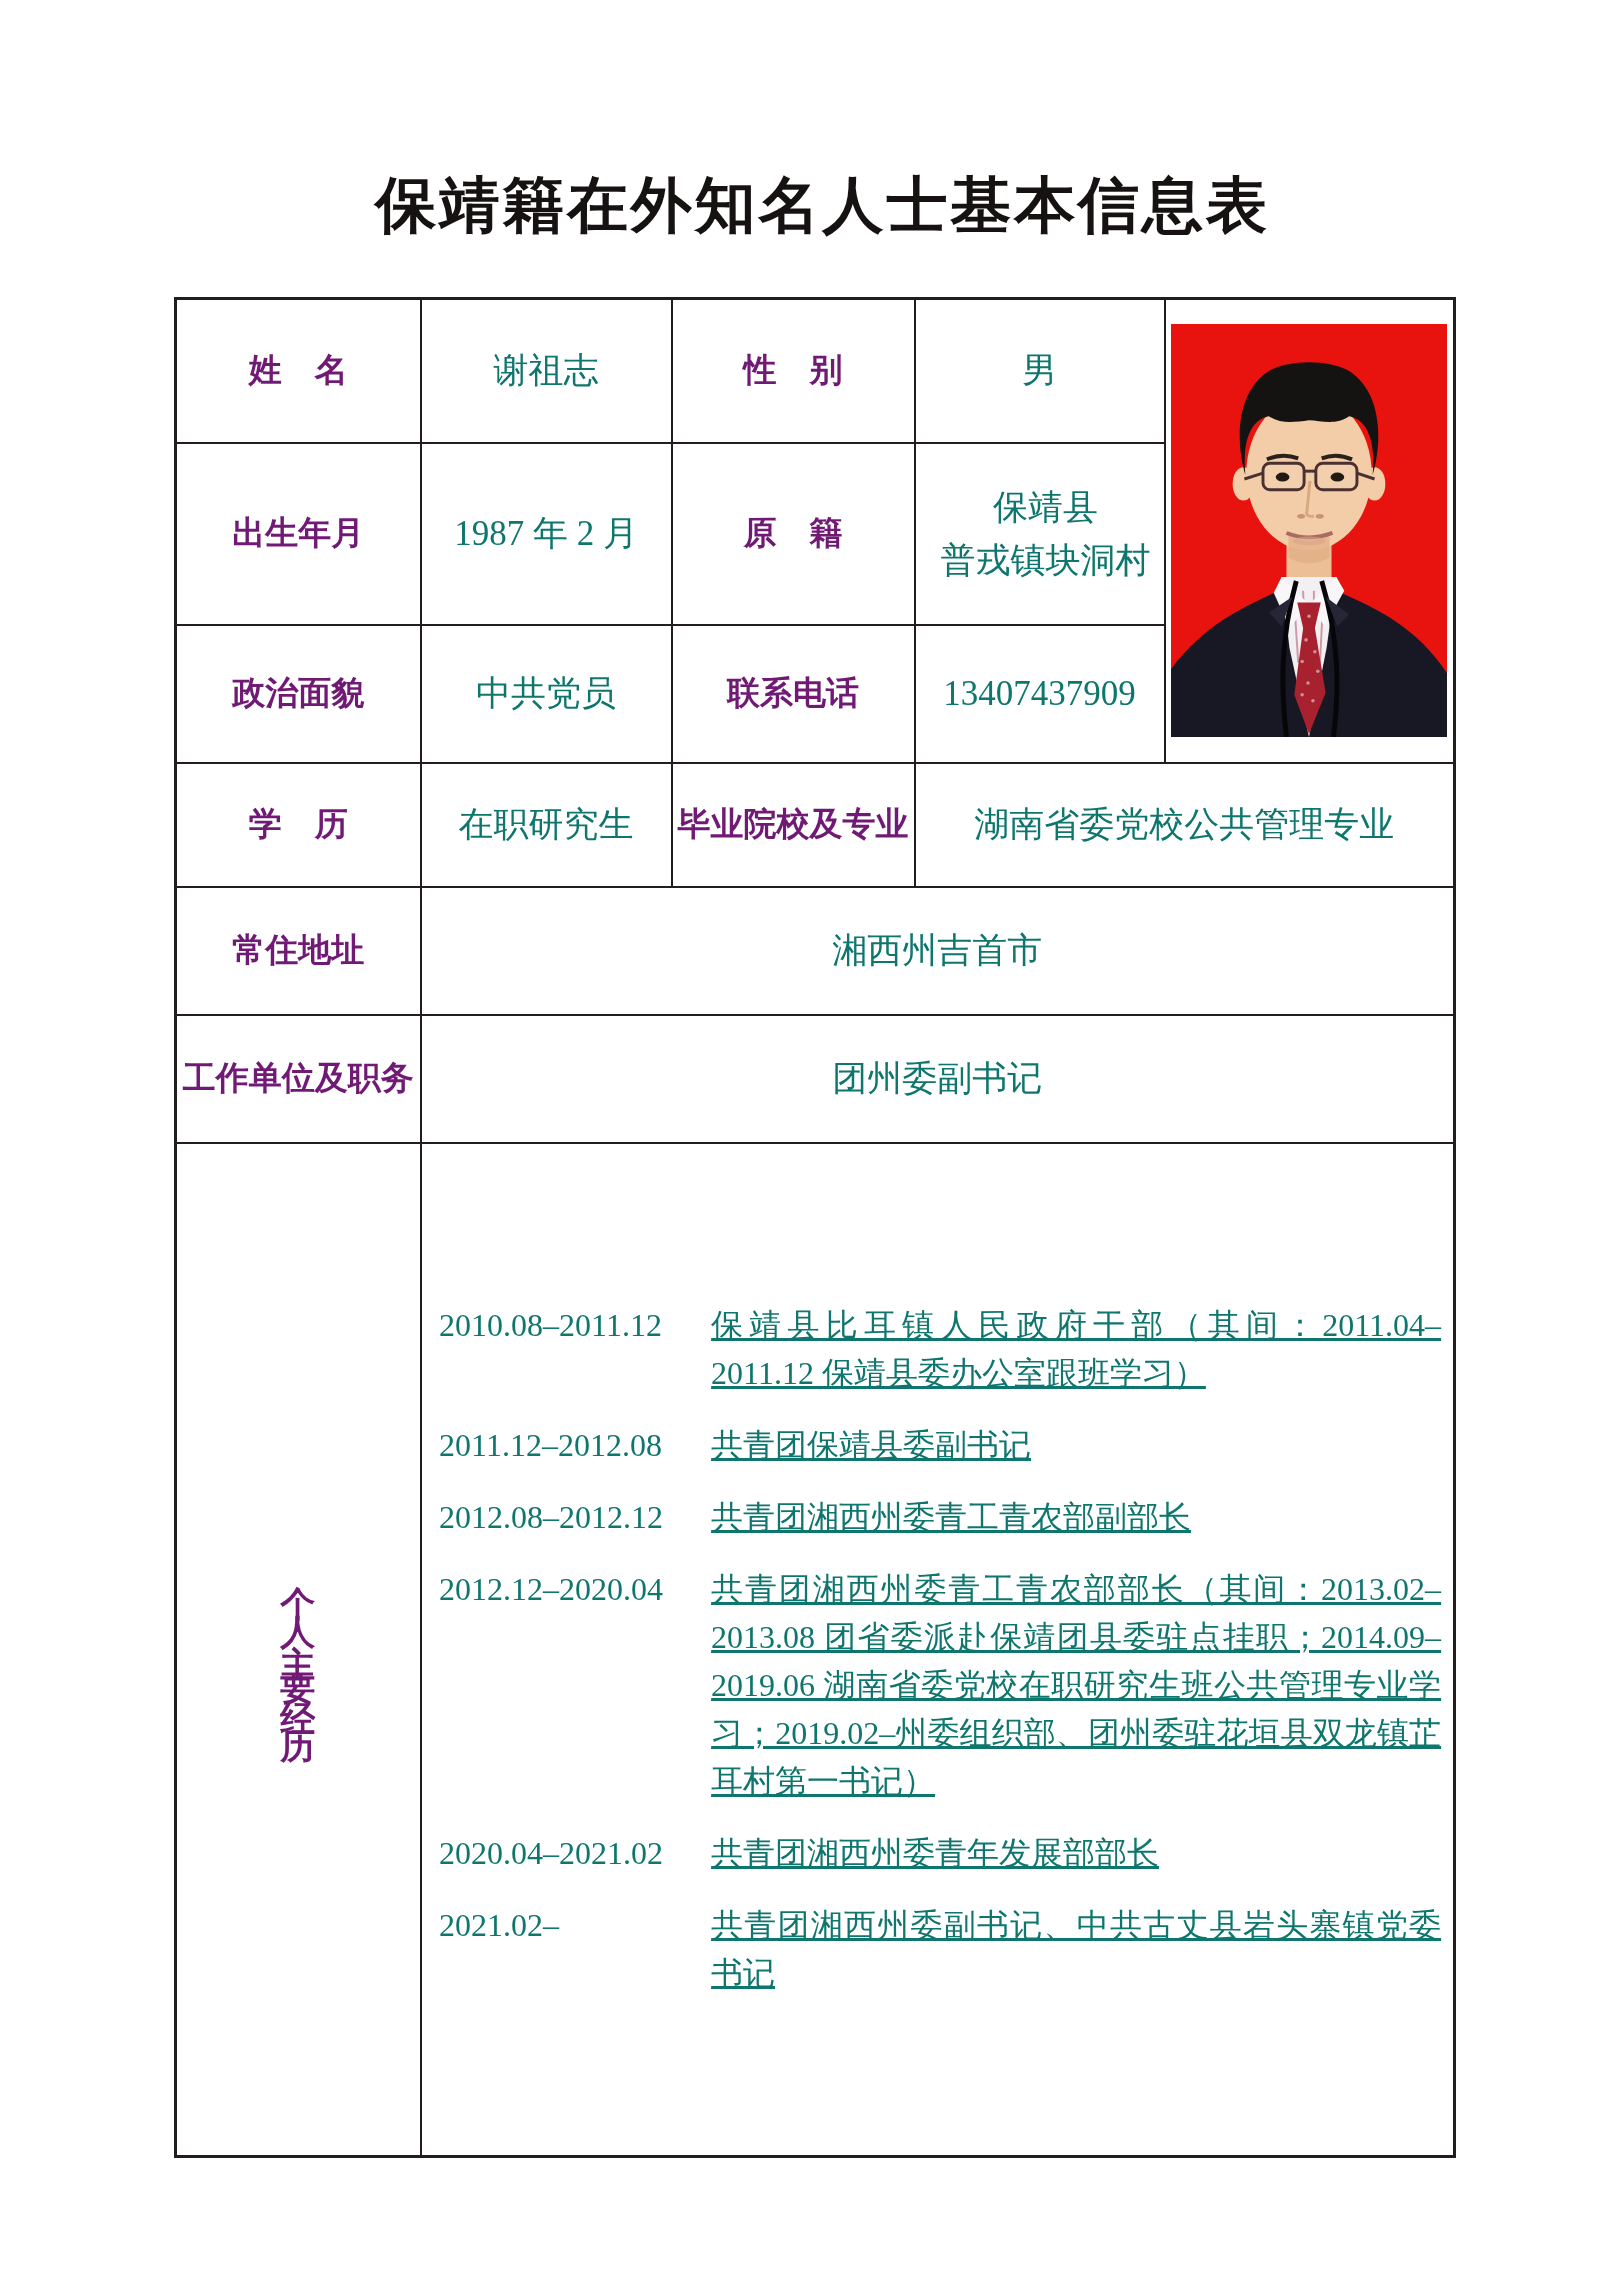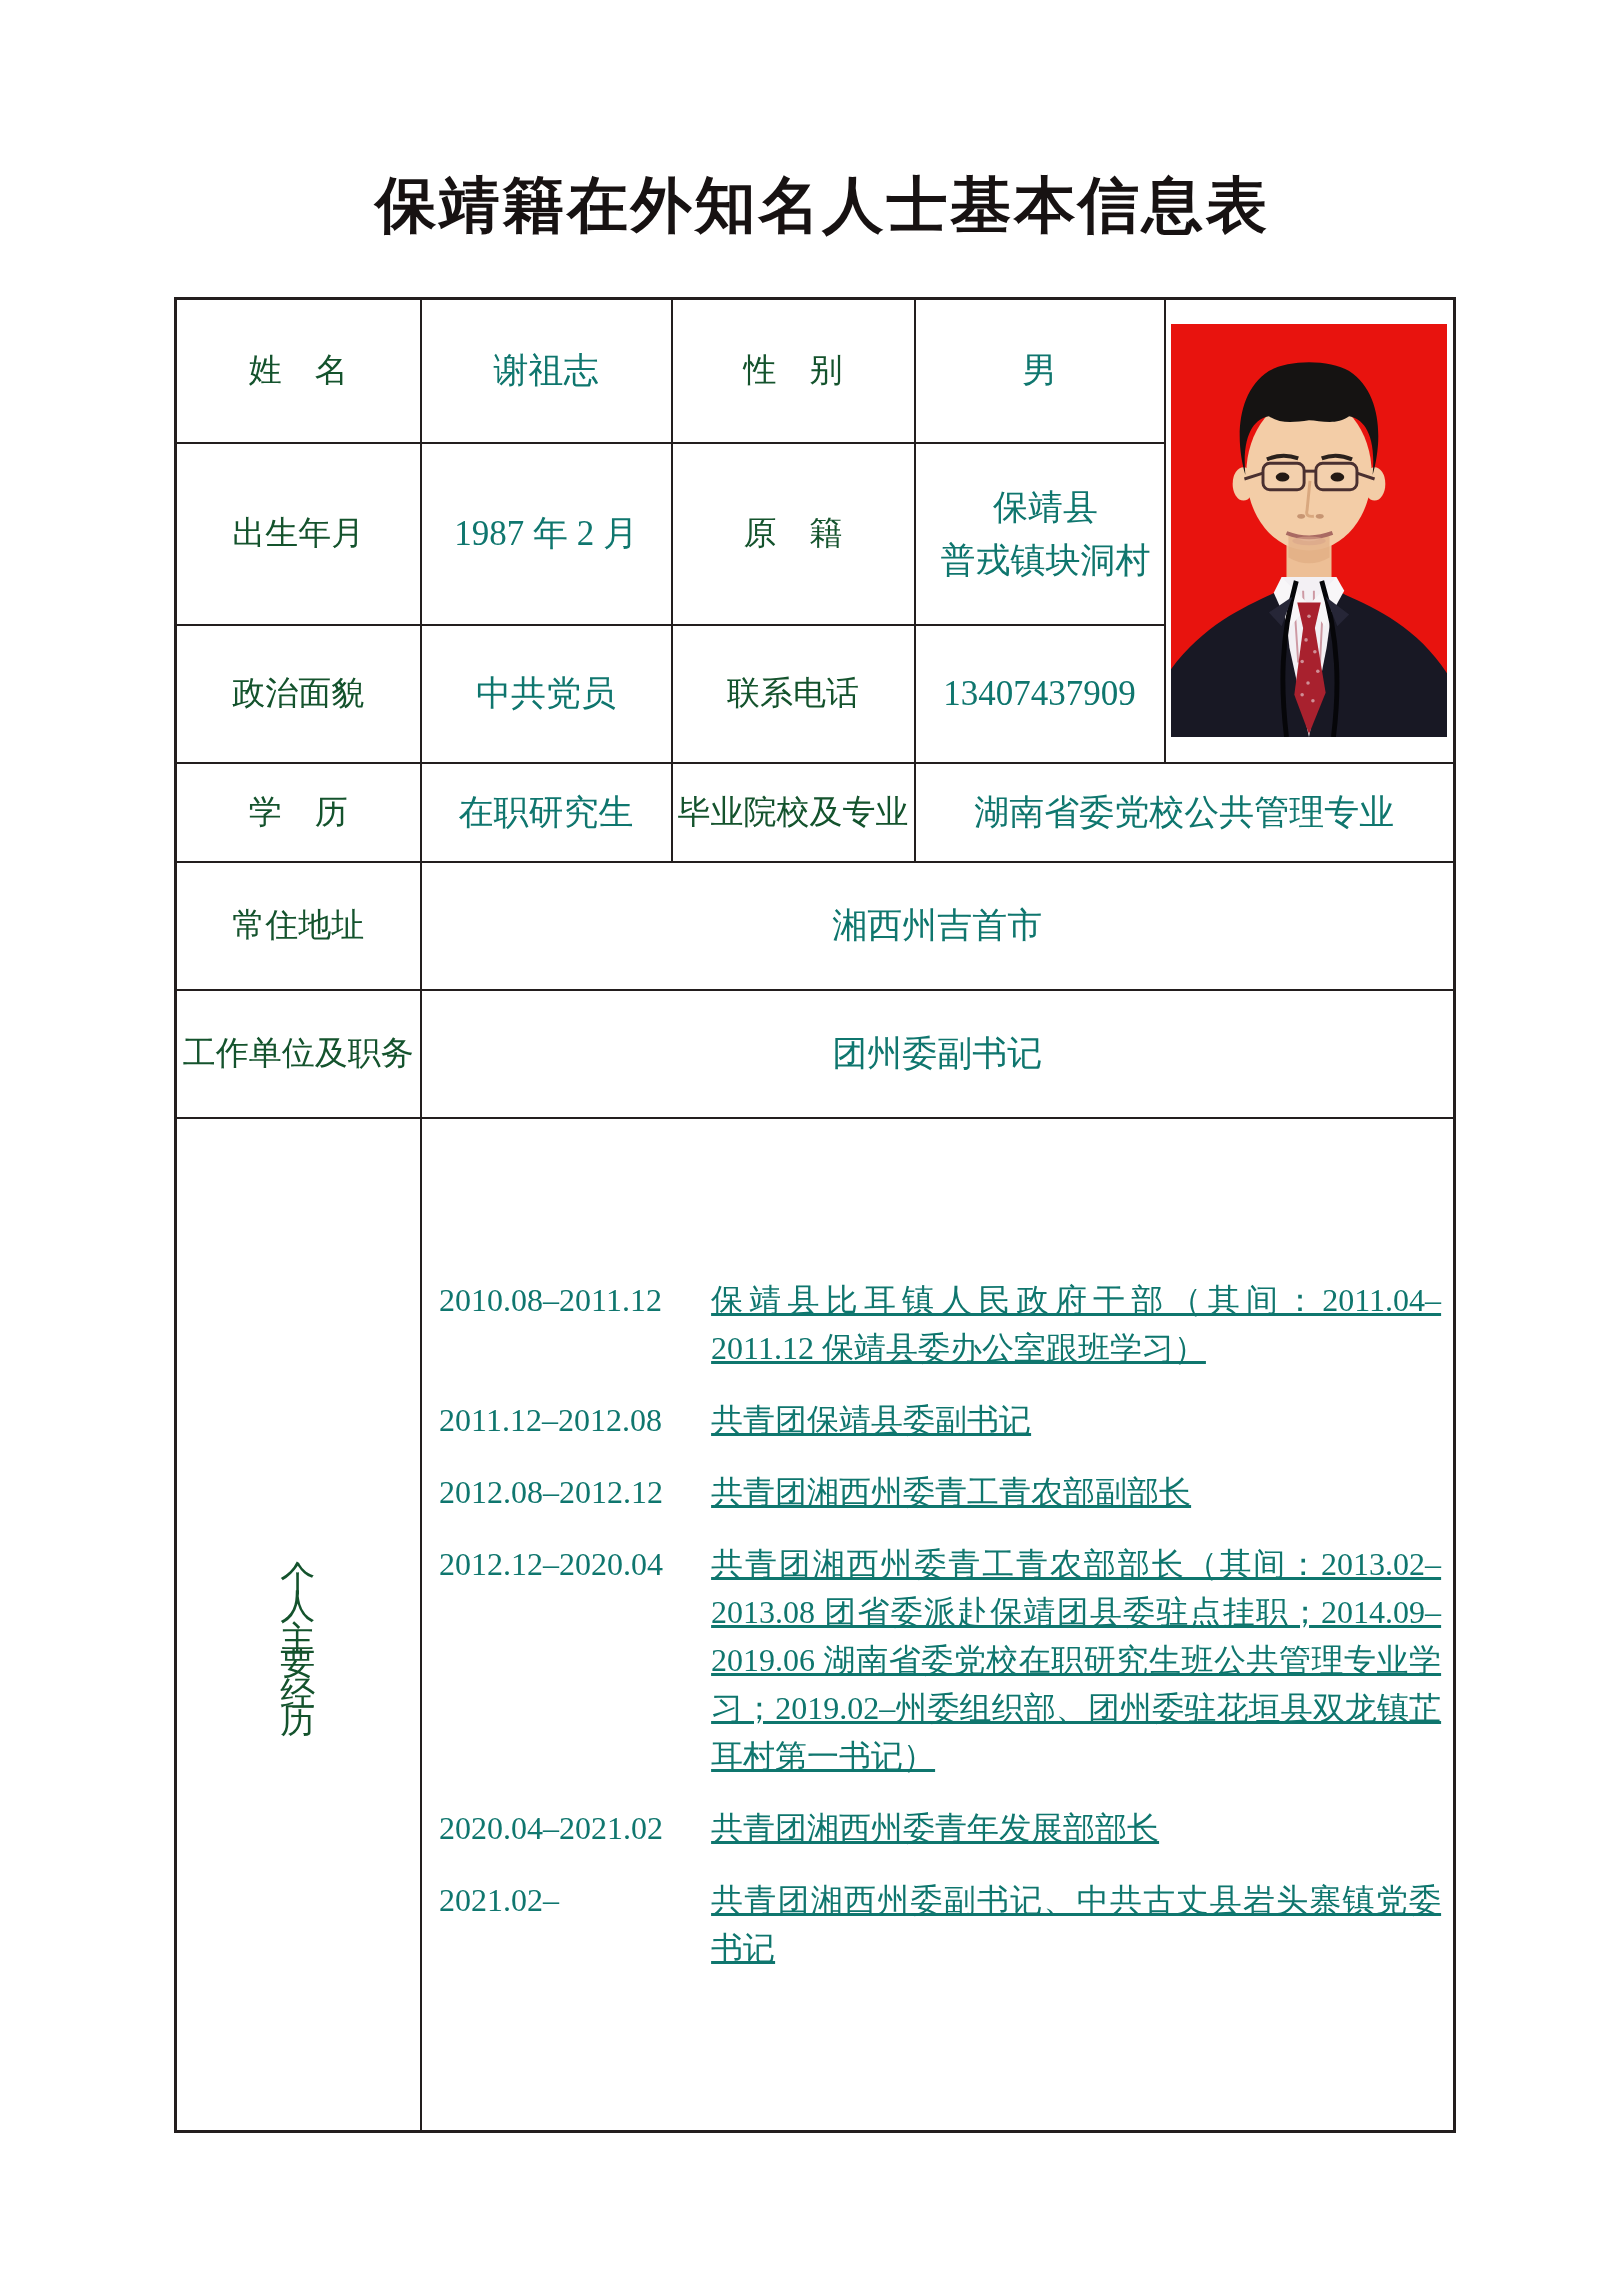--- a/index.html
+++ b/index.html
@@ -18,24 +18,24 @@
     border:3.9px solid #231e1e;
   }
   table.info th,table.info td{
     border:2.9px solid #231e1e;padding:0;margin:0;
     text-align:center;vertical-align:middle;
     font-size:35px;font-weight:normal;color:#0f766e;
     overflow:hidden;
   }
   table.info th{
     font-family:"Liberation Sans","DejaVu Sans",sans-serif;
-    font-weight:normal;font-size:33px;color:#14532d;
+    font-weight:bold;font-size:33px;color:#701a75;
   }
   tr.r1{height:144px;} tr.r2{height:182px;} tr.r3{height:138px;}
-  tr.r4{height:99px;} tr.r5{height:128px;} tr.r6{height:128px;}
+  tr.r4{height:124px;} tr.r5{height:128px;} tr.r6{height:128px;}
   tr.r7{height:1014px;}
   .two-line div{line-height:53px;padding-left:12px;}
   td.photo-cell{padding:3.9px;vertical-align:middle;}
   .photo-wrap{width:276px;height:413px;margin:0 auto;line-height:0;}
   .photo-wrap svg{width:100%;height:100%;}
   .v-label{
     display:inline-block;
     writing-mode:vertical-rl;text-orientation:upright;
     letter-spacing:29px;font-size:35px;line-height:1;
   }

